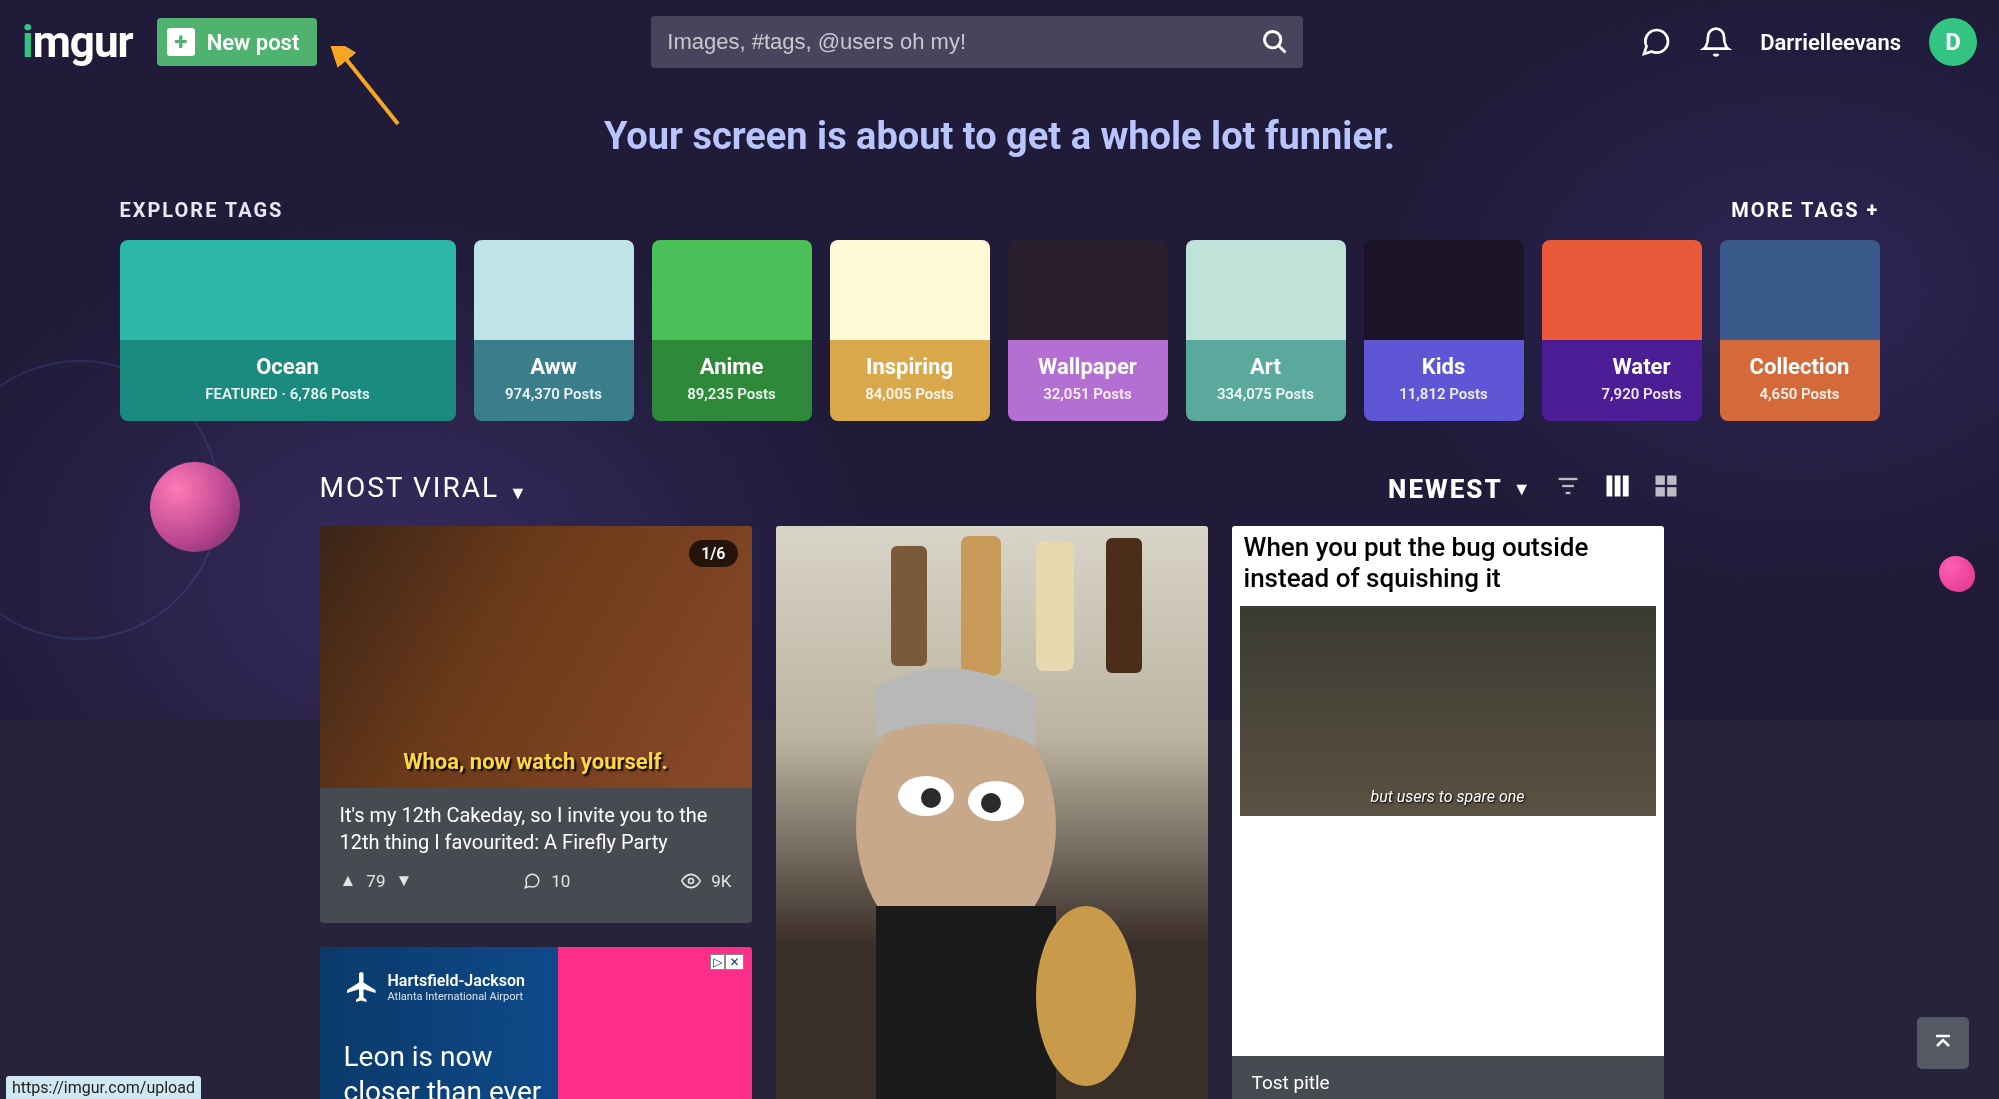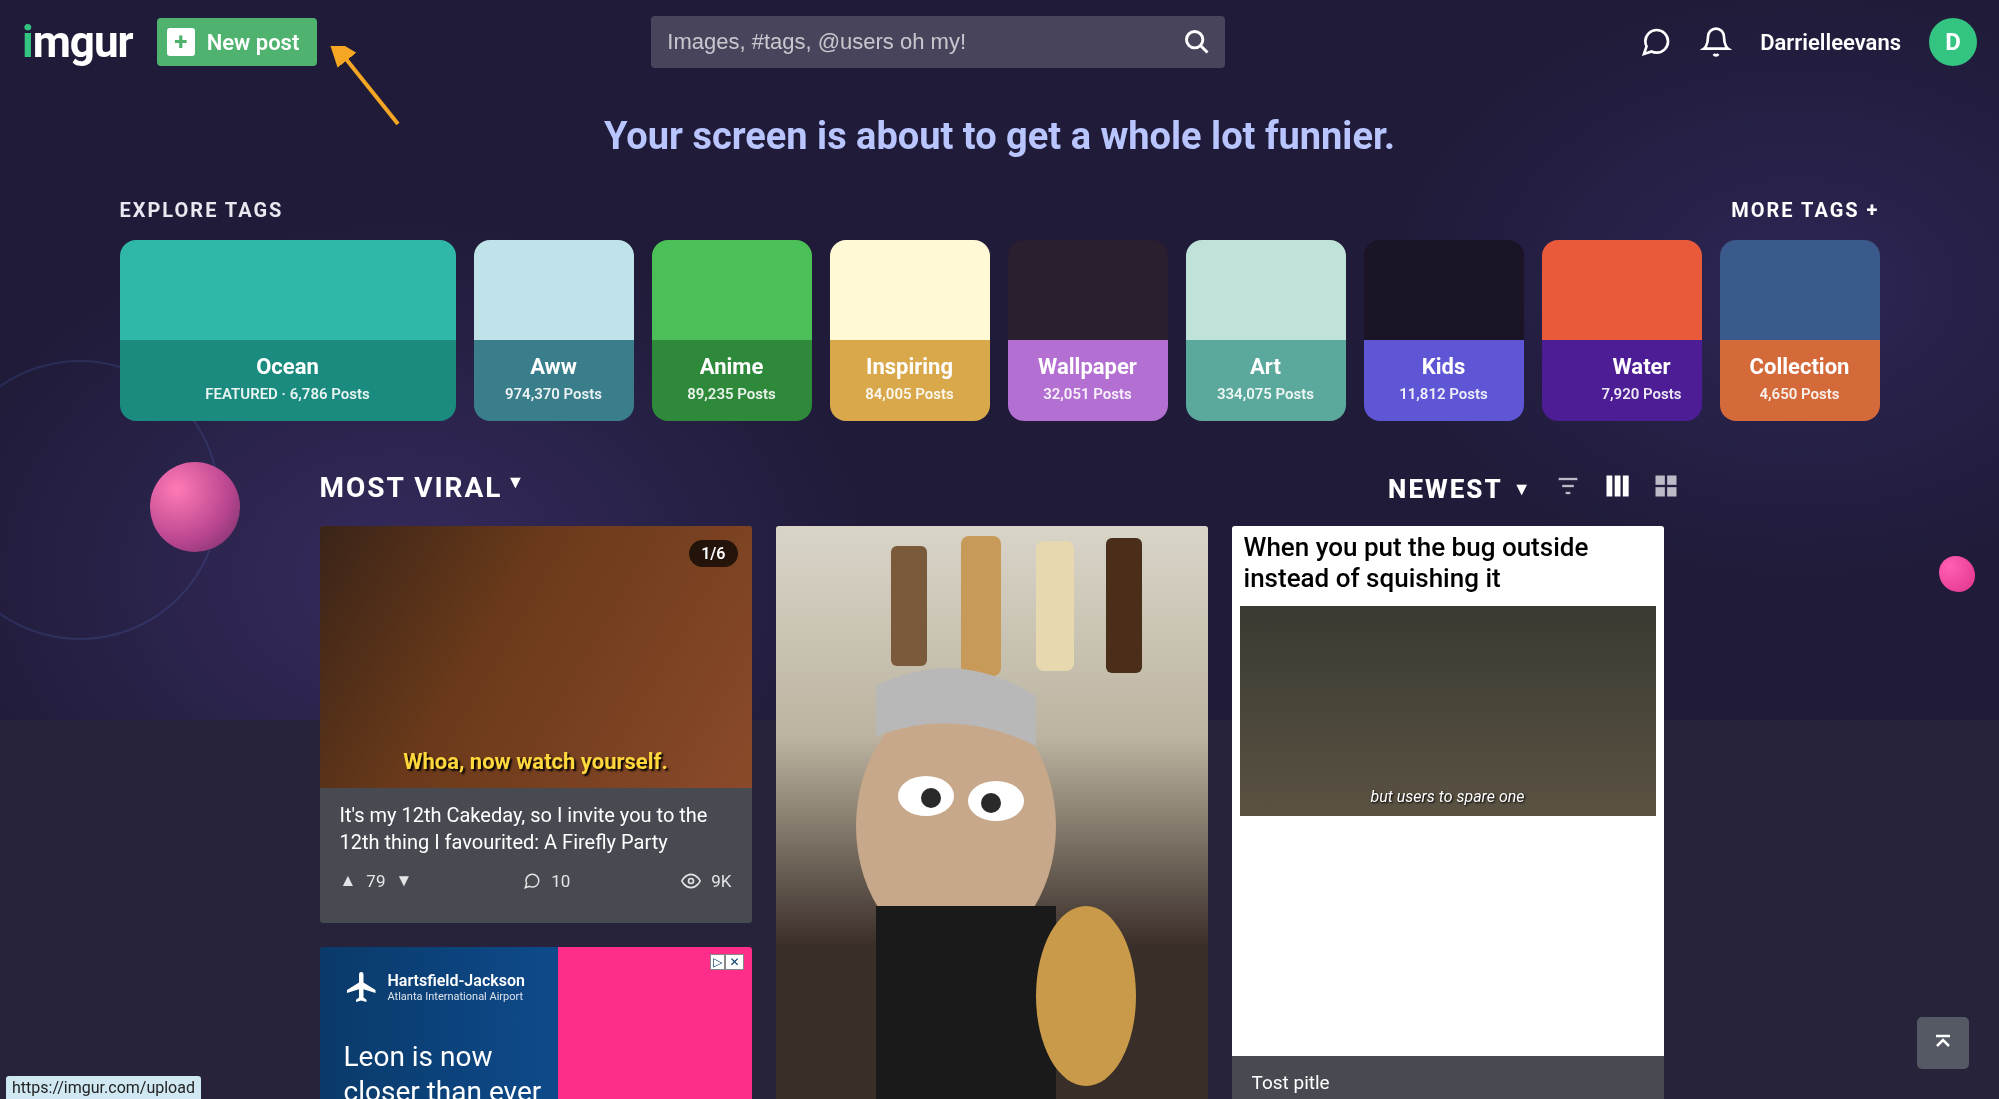--- a/index.html
+++ b/index.html
@@ -85,21 +85,21 @@
   width: 80px; height: 80px;
   z-index: 6;
   pointer-events: none;
 }
 .search-wrap {
   margin-left: 310px;
   background: rgba(255,255,255,0.18);
   border-radius: 4px;
   display: flex;
   align-items: center;
-  width: 574px;
+  width: 652px;
   height: 52px;
   padding: 0 0 0 16px;
 }
 .search-wrap input {
   flex: 1;
   background: transparent;
   border: none;
   outline: none;
   color: #fff;
   font-size: 22px;
@@ -158,21 +158,21 @@
   color: #e8e8f0;
 }
 .more-tags {
   font-size: 20px;
   font-weight: 700;
   letter-spacing: 2px;
   cursor: pointer;
 }
 .tags-row { display: flex; gap: 18px; }
 .tag-card {
-  border-radius: 16px;
+  border-radius: 8px;
   overflow: hidden;
   cursor: pointer;
   display: flex;
   flex-direction: column;
 }
 .tag-card .thumb { height: 100px; }
 .tag-card .meta {
   padding: 14px 8px 18px;
   text-align: center;
 }
@@ -186,25 +186,25 @@
   width: 1360px;
   margin: 50px auto 0;
 }
 .content-head {
   display: flex;
   align-items: center;
   margin-bottom: 22px;
 }
 .content-head h2 {
   font-size: 28px;
-  font-weight: 700;
+  font-weight: 400;
   letter-spacing: 2px;
   display: flex;
-  align-items: flex-start;
-  gap: 4px;
+  align-items: flex-end;
+  gap: 10px;
 }
 .content-right {
   margin-left: auto;
   display: flex;
   align-items: flex-end;
   gap: 21px;
 }
 .sort-sel {
   font-size: 26px;
   font-weight: 800;

